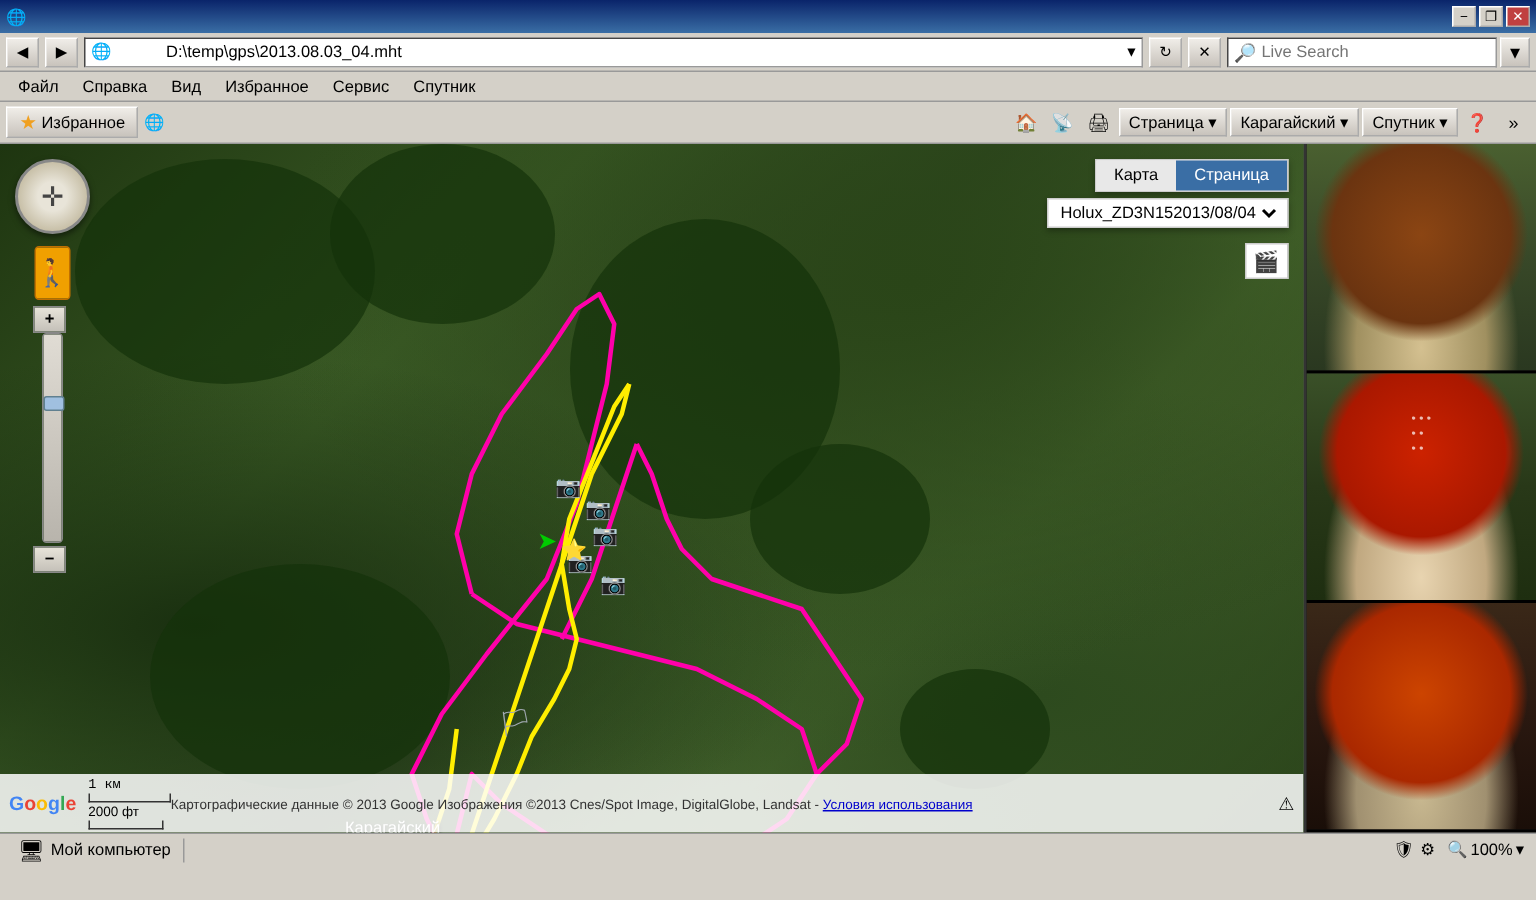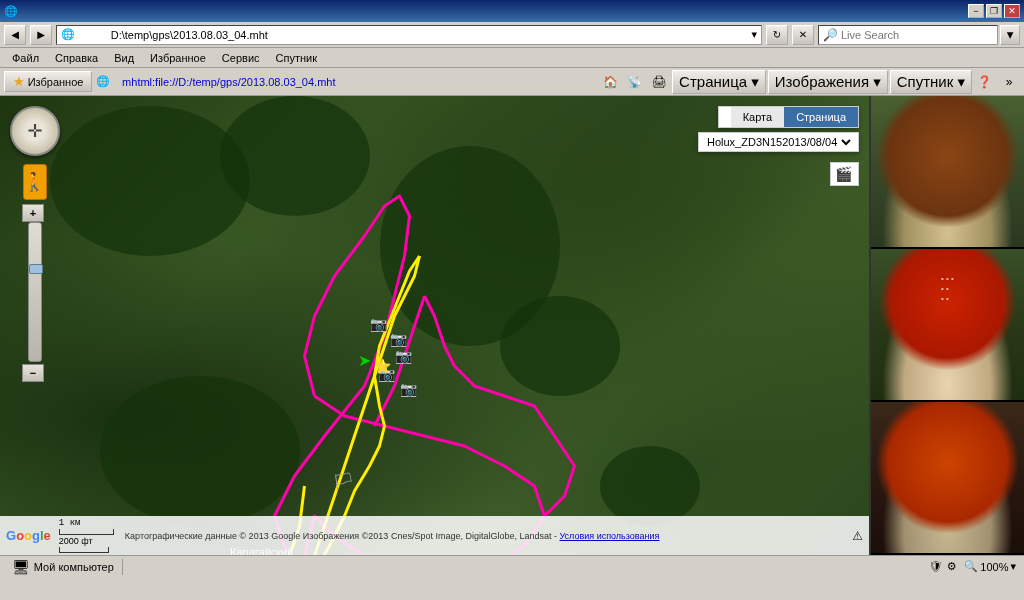--- a/index.html
+++ b/index.html
@@ -136,21 +136,21 @@
       display: flex; align-items: center; justify-content: center;
       cursor: pointer;
       font-size: 12px;
     }
     .tb-dropdown-btn {
       display: flex; align-items: center; gap: 2px;
       padding: 2px 6px;
       background: linear-gradient(to bottom, #f0ede8, #c8c3bc);
       border: 1px outset #fff;
       cursor: pointer;
-      font-size: 15px;
+      font-size: 11px;
     }
 
     
     .main-content {
       display: flex;
       height: calc(600px - 22px - 26px - 20px - 28px - 22px);
       
       height: 459px;
     }
 
@@ -257,21 +257,20 @@
     
     .map-type-buttons {
       position: absolute;
       top: 10px;
       right: 10px;
       display: flex;
       gap: 0;
       background: white;
       border: 1px solid #ccc;
       box-shadow: 0 2px 4px rgba(0,0,0,0.3);
-      padding-left: 12px;
     }
     .map-type-btn {
       padding: 4px 12px;
       font-size: 11px;
       cursor: pointer;
       background: #e8e8e8;
       border: none;
     }
     .map-type-btn.active {
       background: #3a6ea5;
@@ -362,21 +361,21 @@
     .google-logo span:nth-child(6) { color: #ea4335; }
     .scale-bar {
       display: flex; flex-direction: column; align-items: flex-start; gap: 1px;
       margin-left: 4px;
     }
     .scale-line {
       height: 6px;
       border: 1px solid #333;
       border-top: none;
     }
-    .attribution-text { font-size: 9px; color: #333; flex: 1; margin: 0 11px; }
+    .attribution-text { font-size: 9px; color: #333; flex: 1; margin: 0 0; }
     .conditions-link { color: #00c; text-decoration: underline; cursor: pointer; }
 
     
     .photos-sidebar {
       width: 155px;
       display: flex;
       flex-direction: column;
       background: #1a1a1a;
       border-left: 2px solid #333;
       overflow-y: auto;
@@ -498,28 +497,27 @@
   <span class="menu-item">Сервис</span>
   <span class="menu-item">Спутник</span>
 </div>
 
 <div class="bookmarks-bar">
   <button class="favorites-btn">
     <span class="star-icon">★</span>
     <span>Избранное</span>
   </button>
   <span style="color:#1e6fc2;">🌐</span>
-  <a class="bookmark-link">mhtml:file://D:/temp/gps/2013.08.03_04.mht</a>
   <div class="toolbar-spacer"></div>
   <div class="toolbar-icons-right">
     <span class="tb-icon-btn">🏠</span>
     <span class="tb-icon-btn">📡</span>
     <span class="tb-icon-btn">🖨</span>
     <button class="tb-dropdown-btn">Страница ▾</button>
-    <button class="tb-dropdown-btn">Изображения ▾</button>
+    <button class="tb-dropdown-btn">Карагайский ▾</button>
     <button class="tb-dropdown-btn">Спутник ▾</button>
     <span class="tb-icon-btn">❓</span>
     <span class="tb-icon-btn">»</span>
   </div>
 </div>
 
 <div class="main-content">
 
   <div class="map-area">
     <div class="map-bg"></div>

